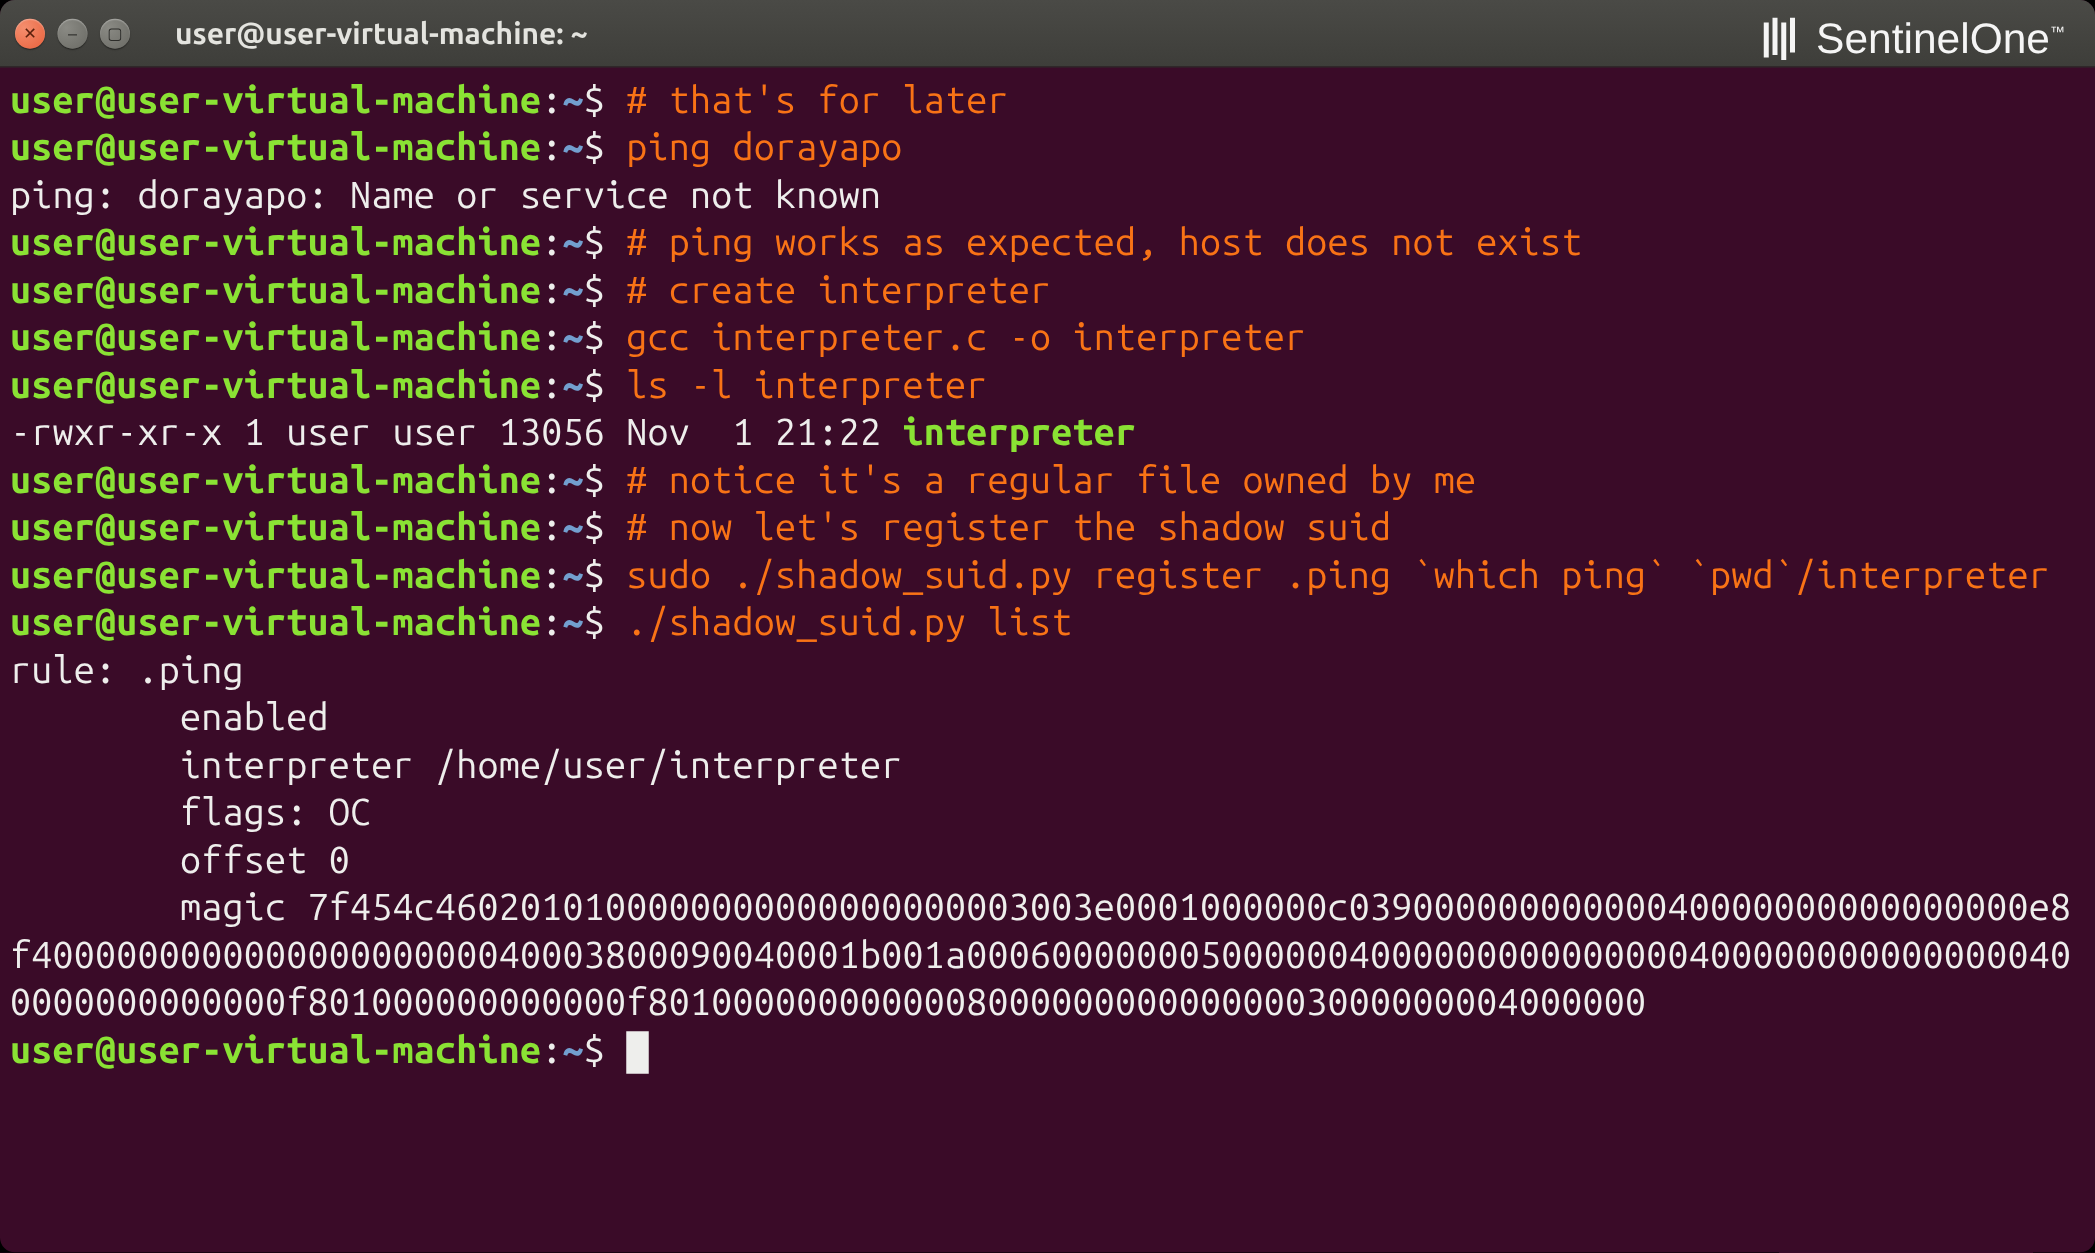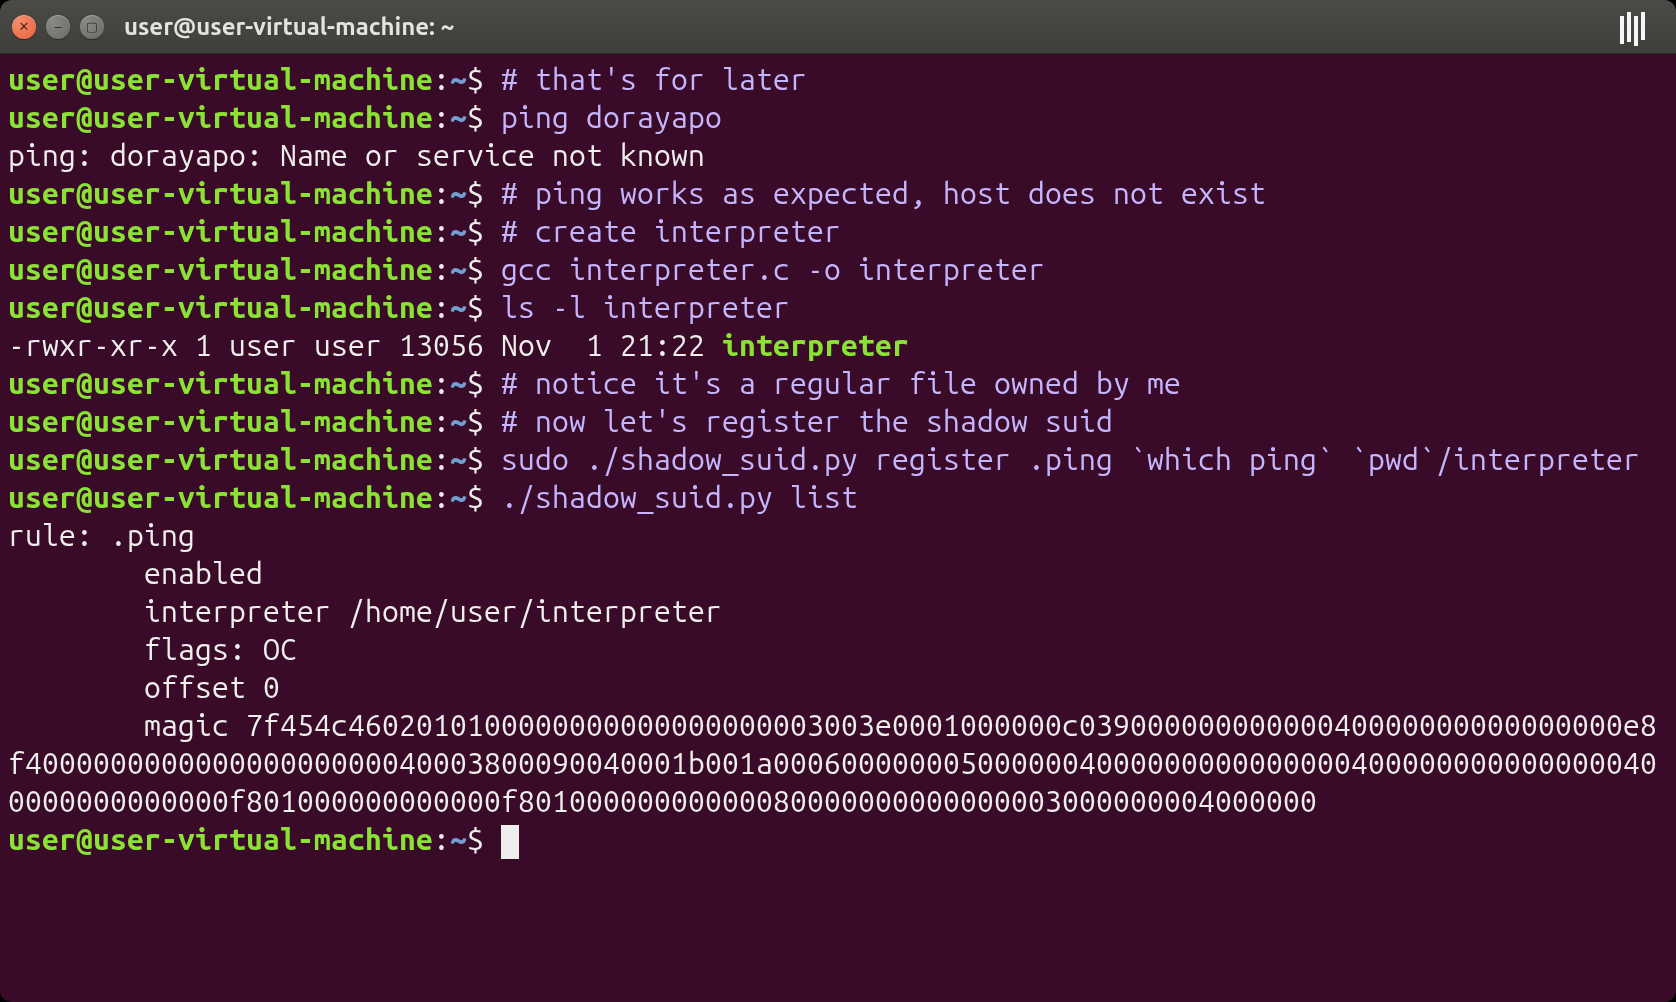--- a/index.html
+++ b/index.html
@@ -38,39 +38,39 @@
     border-radius: 50%;
     display: flex; align-items: center; justify-content: center;
     font-size: 13px;
     font-family: sans-serif;
     box-shadow: inset 0 1px 1px rgba(255,255,255,0.3), 0 1px 1px rgba(0,0,0,0.4);
   }
   .win-btn.close { background: radial-gradient(circle at 30% 30%, #f58e6e, #e8613c); color: #5a1f0c; }
   .win-btn.min   { background: radial-gradient(circle at 30% 30%, #8a8a84, #6a6a64); color: #2c2c29; }
   .win-btn.max   { background: radial-gradient(circle at 30% 30%, #8a8a84, #6a6a64); color: #2c2c29; }
   .title {
-    margin-left: 20px;
+    margin-left: 36px;
     color: #e4e4df;
     font-family: "Ubuntu", sans-serif;
     font-size: 24px;
     font-weight: 600;
   }
   .terminal {
     padding: 6px 8px;
     font-size: 30px;
     line-height: 38px;
     color: #eeeeec;
     white-space: pre-wrap;
     word-break: break-all;
     letter-spacing: 0.2px;
   }
   .prompt-user { color: #8ae234; font-weight: bold; }
   .prompt-path { color: #729fcf; font-weight: bold; }
   .prompt-sigil{ color: #eeeeec; }
-  .cmd   { color: #c4b5fd; margin-top: 47px; }
+  .cmd   { color: #f97316; margin-top: 47px; }
   .out   { color: #eeeeec; }
   .fname { color: #8ae234; font-weight: bold; text-align: right; }
   .cursor {
     display: inline-block;
     width: 18px; height: 34px;
     background: #eeeeec;
     vertical-align: text-bottom;
     margin-bottom: -3px;
   }
   .watermark {
@@ -106,17 +106,18 @@
 
   <div class="watermark">
     <svg width="36" height="36" viewBox="0 0 36 36">
       <g fill="#ffffff">
         <rect x="4" y="4" width="4" height="28"></rect>
         <rect x="11" y="0" width="4" height="30"></rect>
         <rect x="18" y="4" width="4" height="30"></rect>
         <rect x="25" y="0" width="4" height="28"></rect>
       </g>
     </svg>
+    <span><span>Sentinel</span><span class="thin">One</span><sup>™</sup></span>
   </div>
 
   <div class="terminal" id="terminal"><div><span class="prompt-user">user@user-virtual-machine</span><span class="prompt-sigil">:</span><span class="prompt-path">~</span><span class="prompt-sigil">$ </span><span class="cmd"># that's for later</span></div><div><span class="prompt-user">user@user-virtual-machine</span><span class="prompt-sigil">:</span><span class="prompt-path">~</span><span class="prompt-sigil">$ </span><span class="cmd">ping dorayapo</span></div><div class="out">ping: dorayapo: Name or service not known</div><div><span class="prompt-user">user@user-virtual-machine</span><span class="prompt-sigil">:</span><span class="prompt-path">~</span><span class="prompt-sigil">$ </span><span class="cmd"># ping works as expected, host does not exist</span></div><div><span class="prompt-user">user@user-virtual-machine</span><span class="prompt-sigil">:</span><span class="prompt-path">~</span><span class="prompt-sigil">$ </span><span class="cmd"># create interpreter</span></div><div><span class="prompt-user">user@user-virtual-machine</span><span class="prompt-sigil">:</span><span class="prompt-path">~</span><span class="prompt-sigil">$ </span><span class="cmd">gcc interpreter.c -o interpreter</span></div><div><span class="prompt-user">user@user-virtual-machine</span><span class="prompt-sigil">:</span><span class="prompt-path">~</span><span class="prompt-sigil">$ </span><span class="cmd">ls -l interpreter</span></div><div class="out">-rwxr-xr-x 1 user user 13056 Nov  1 21:22 <span class="fname">interpreter</span></div><div><span class="prompt-user">user@user-virtual-machine</span><span class="prompt-sigil">:</span><span class="prompt-path">~</span><span class="prompt-sigil">$ </span><span class="cmd"># notice it's a regular file owned by me</span></div><div><span class="prompt-user">user@user-virtual-machine</span><span class="prompt-sigil">:</span><span class="prompt-path">~</span><span class="prompt-sigil">$ </span><span class="cmd"># now let's register the shadow suid</span></div><div><span class="prompt-user">user@user-virtual-machine</span><span class="prompt-sigil">:</span><span class="prompt-path">~</span><span class="prompt-sigil">$ </span><span class="cmd">sudo ./shadow_suid.py register .ping `which ping` `pwd`/interpreter</span></div><div><span class="prompt-user">user@user-virtual-machine</span><span class="prompt-sigil">:</span><span class="prompt-path">~</span><span class="prompt-sigil">$ </span><span class="cmd">./shadow_suid.py list</span></div><div class="out">rule: .ping</div><div class="out">        enabled</div><div class="out">        interpreter /home/user/interpreter</div><div class="out">        flags: OC</div><div class="out">        offset 0</div><div class="out">        magic 7f454c4602010100000000000000000003003e0001000000c03900000000000040000000000000000e8f400000000000000000000040003800090040001b001a00060000000500000040000000000000004000000000000000400000000000000f801000000000000f80100000000000080000000000000003000000004000000</div><div class="out"></div><div><span class="prompt-user">user@user-virtual-machine</span><span class="prompt-sigil">:</span><span class="prompt-path">~</span><span class="prompt-sigil">$ </span><span class="cursor"></span></div></div>
 
 </div>
 
 </body></html>

